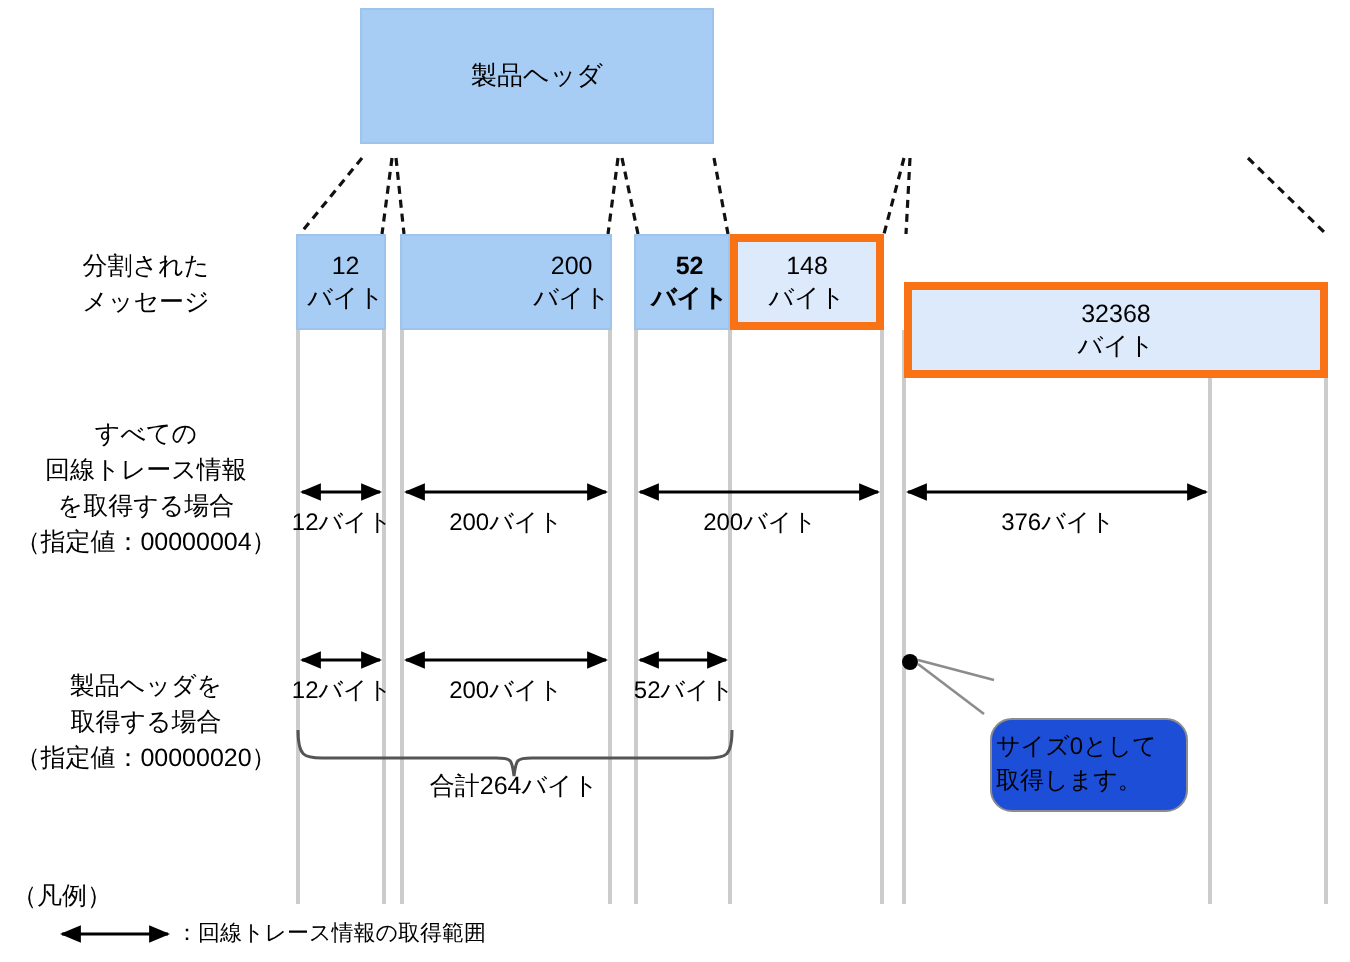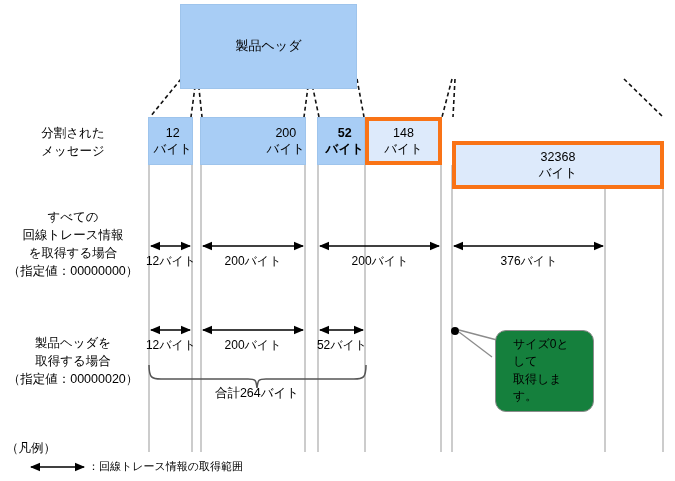--- a/index.html
+++ b/index.html
@@ -49,26 +49,27 @@
     font-size:12px;
     text-align:center;
     white-space:nowrap;
   }
 
   
   .balloon{
     box-sizing:border-box;
     border:1.4px solid #8c8c8c;
     border-radius:11px;
-    background:#15803d;
+    background:#1d4ed8;
     font-size:12px;
     line-height:1.45;
-    padding:5px 17px;
+    padding:5px 2px;
     white-space:pre-line;
     text-align:left;
+    margin-top:29px;
   }
 
   
   .legend-title{font-size:12.5px;}
   .legend-text{font-size:11px;white-space:nowrap;}
 </style>
 </head>
 <body>
 
 <div id="diagram">
@@ -133,21 +134,21 @@
              C149,378 152,379 161,379
              L248,379
              C256,379 256,380 257,388
              C258,380 258,379 266,379
              L354,379
              C363,379 366,378 366,365" fill="none" stroke="#555555" stroke-width="1.5"></path>
 
     <line x1="31" y1="467" x2="84" y2="467" stroke="#000000" stroke-width="1.5" marker-start="url(#ahL)" marker-end="url(#ahR)"></line>
   </svg>
 
-  <div class="abs block dark" style="left:180px;top:4px;width:177px;height:85px;">
+  <div class="abs block dark" style="left:180px;top:4px;width:177px;height:68px;">
     <span class="lbl">製品ヘッダ</span>
   </div>
 
   <div class="abs seg dark" style="left:148px;top:117px;width:45px;height:48px;">
     <span>
       <span>12</span><br><span>バイト</span>
     </span>
   </div>
 
   <div class="abs seg dark" style="left:200px;top:117px;width:106px;height:48px;">
@@ -173,21 +174,21 @@
       <span>32368</span><br><span>バイト</span>
     </span>
   </div>
 
   <div class="abs caption" style="left:0px;top:124px;width:146px;">分割された
 メッセージ</div>
 
   <div class="abs caption" style="left:0px;top:208px;width:146px;">すべての
 回線トレース情報
 を取得する場合
-（指定値：00000000）</div>
+（指定値：00000004）</div>
 
   <div class="abs caption" style="left:0px;top:298px;width:146px;margin-top:36px;">製品ヘッダを
 取得する場合
 （指定値：00000020）</div>
 
   <div class="abs mlabel" style="left:126px;top:253px;width:90px;">12バイト</div>
   <div class="abs mlabel" style="left:208px;top:253px;width:90px;">200バイト</div>
   <div class="abs mlabel" style="left:335px;top:253px;width:90px;">200バイト</div>
   <div class="abs mlabel" style="left:484px;top:253px;width:90px;">376バイト</div>
 

